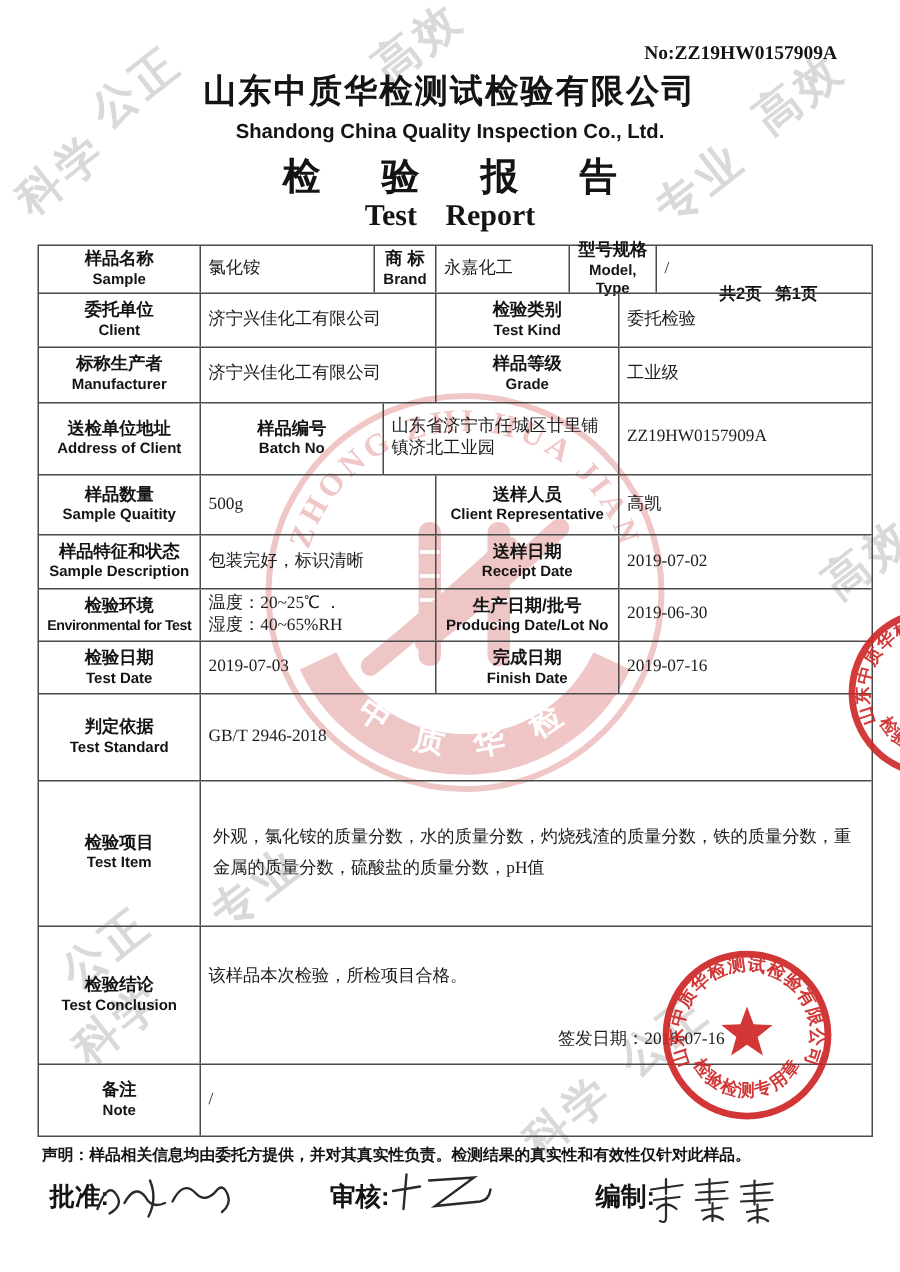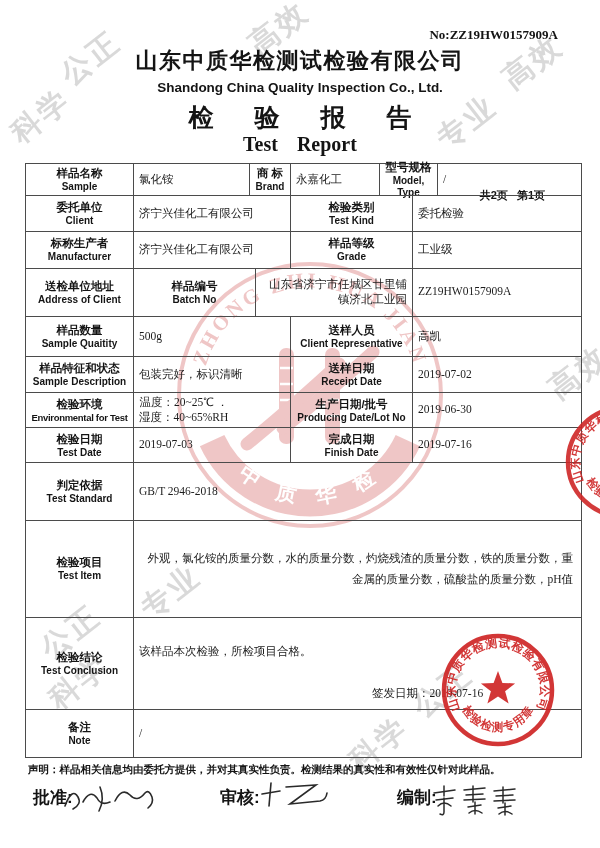--- a/index.html
+++ b/index.html
@@ -25,21 +25,21 @@
   
   .report-table { position:absolute; left:25px; top:163px; width:557px; height:595px; border:1px solid #4b4b4b; display:flex; flex-direction:column; background:transparent; }
   .trow { display:flex; border-top:1px solid #4b4b4b; }
   .report-table .trow:first-child { border-top:none; }
   .c { border-left:1px solid #4b4b4b; display:flex; min-width:0; }
   .trow .c:first-child { border-left:none; }
   .lab { flex-direction:column; justify-content:center; align-items:center; text-align:center; font-weight:bold; padding:1px 2px; }
   .lab .cn { font-size:11.5px; line-height:1.3; }
   .lab .en { font-size:10px; line-height:1.2; }
   .lab .en.sm { font-size:9.5px; letter-spacing:-0.3px; }
-  .val { align-items:center; padding:2px 5px; font-family:"Liberation Serif",serif; font-size:11.5px; color:#1c1c1c; line-height:1.35;text-align:right; }
+  .val { align-items:center; padding:2px 5px; font-family:"Liberation Serif",serif; font-size:11.5px; color:#1c1c1c; line-height:1.35; }
   .wa{width:107px;} .wb{width:157px;} .wc{width:122px;} .wd{flex:1;}
   .r1b{width:116px;} .r1c{width:41px;} .r1d{width:89px;} .r1e{width:58px;} .r1f{flex:1;}
   .val-items { line-height:1.8; padding:4px 8px; }
   .val-conclusion { position:relative; align-items:flex-start; padding-top:26px; }
   .issue-date { position:absolute; left:238px; bottom:8px; font-family:"Liberation Serif",serif; font-size:11.5px; white-space:nowrap; }
   .env-lines span { display:block; }
   
   .statement { position:absolute; left:28px; top:763px; font-size:10.5px; font-weight:bold; white-space:nowrap; }
   .sig-label { position:absolute; font-size:17px; font-weight:bold; }
   .sig-svg { position:absolute; }

